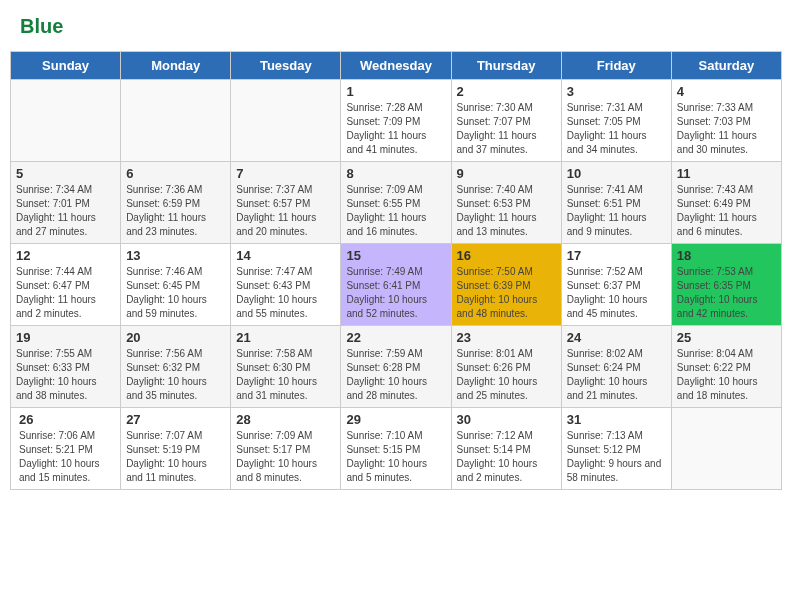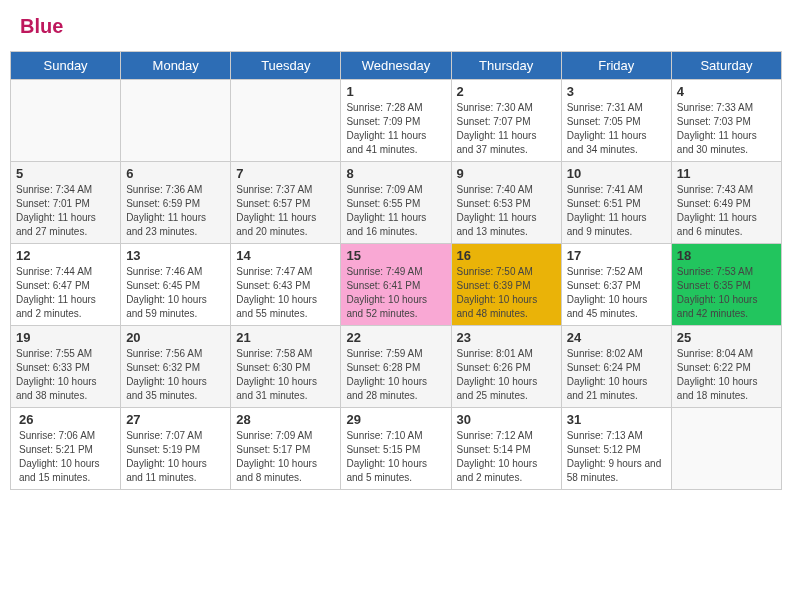--- a/index.html
+++ b/index.html
@@ -41,21 +41,21 @@
     .calendar {
       width: 100%;
       border-collapse: collapse;
       border: 1px solid #ccc;
     }
     .calendar th {
       background: #2d6db5;
       color: #fff;
       padding: 6px 16px;
       font-size: 13px;
-      font-weight: normal;
+      font-weight: bold;
       text-align: center;
       border: 1px solid #ccc;
     }
     .calendar td {
       vertical-align: top;
       border: 1px solid #ccc;
       padding: 4px 5px;
       width: calc(100% / 7);
       min-height: 85px;
       background: #fff;
@@ -80,21 +80,21 @@
     .empty-cell {
       background: #f9f9f9 !important;
     }
   </style>
 </head>
 <body>
 
 <div class="header">
   <div class="logo">
     <div>
-      <span style="font-size:20px;font-weight:bold;color:#be185d;">Blue</span>
+      <span style="font-size:20px;font-weight:bold;color:#15803d;">Blue</span>
     </div>
   </div>
   <div class="title-area">
     <div class="month-title"></div>
     <div class="subtitle"></div>
   </div>
 </div>
 
 <table class="calendar">
   <thead>
@@ -208,21 +208,21 @@
 Daylight: 10 hours
 and 59 minutes.</div>
         </td>
         <td style="background: rgb(255, 255, 255);">
           <div class="day-number">14</div>
           <div class="day-info">Sunrise: 7:47 AM
 Sunset: 6:43 PM
 Daylight: 10 hours
 and 55 minutes.</div>
         </td>
-        <td style="background: #f9a8d4; margin-top: 27px;">
+        <td style="background: #c4b5fd; margin-top: 27px;">
           <div class="day-number">15</div>
           <div class="day-info">Sunrise: 7:49 AM
 Sunset: 6:41 PM
 Daylight: 10 hours
 and 52 minutes.</div>
         </td>
         <td style="background: #eab308; margin-left: 16px;">
           <div class="day-number">16</div>
           <div class="day-info">Sunrise: 7:50 AM
 Sunset: 6:39 PM

